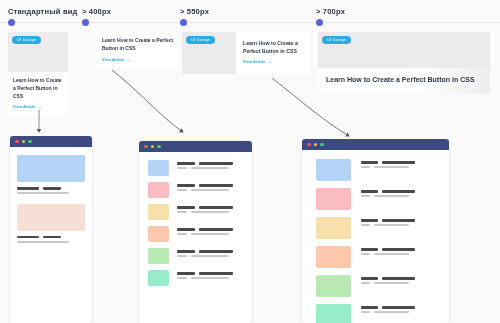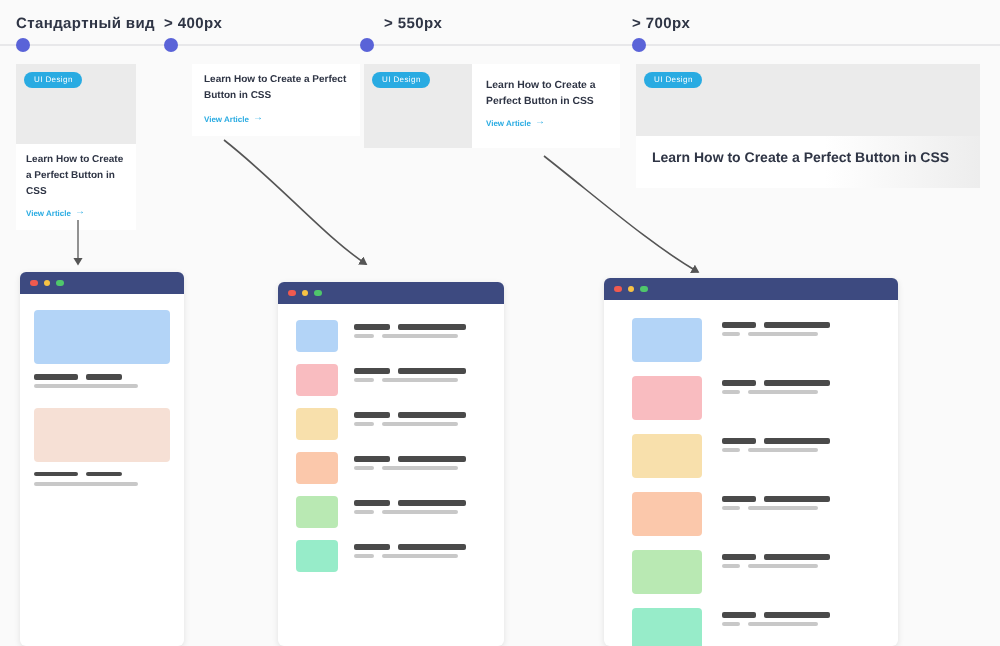--- a/index.html
+++ b/index.html
@@ -87,21 +87,21 @@
 </style>
 </head>
 <body>
 
 <div id="stage">
 
   <div class="ruler-line"></div>
 
   <div class="bp-label" style="left:8px;  top:7px;">Стандартный вид</div>
   <div class="bp-label" style="left:82px; top:7px;">&gt; 400px</div>
-  <div class="bp-label" style="left:192px;top:7px;">&gt; 550px</div>
+  <div class="bp-label" style="left:180px;top:7px;">&gt; 550px</div>
   <div class="bp-label" style="left:316px;top:7px;">&gt; 700px</div>
 
   <div class="bp-dot" style="left:8px;"></div>
   <div class="bp-dot" style="left:82px;"></div>
   <div class="bp-dot" style="left:180px;"></div>
   <div class="bp-dot" style="left:316px;"></div>
 
   <div class="card" id="card1">
     <div class="thumb">
       <span class="badge">UI Design</span>

